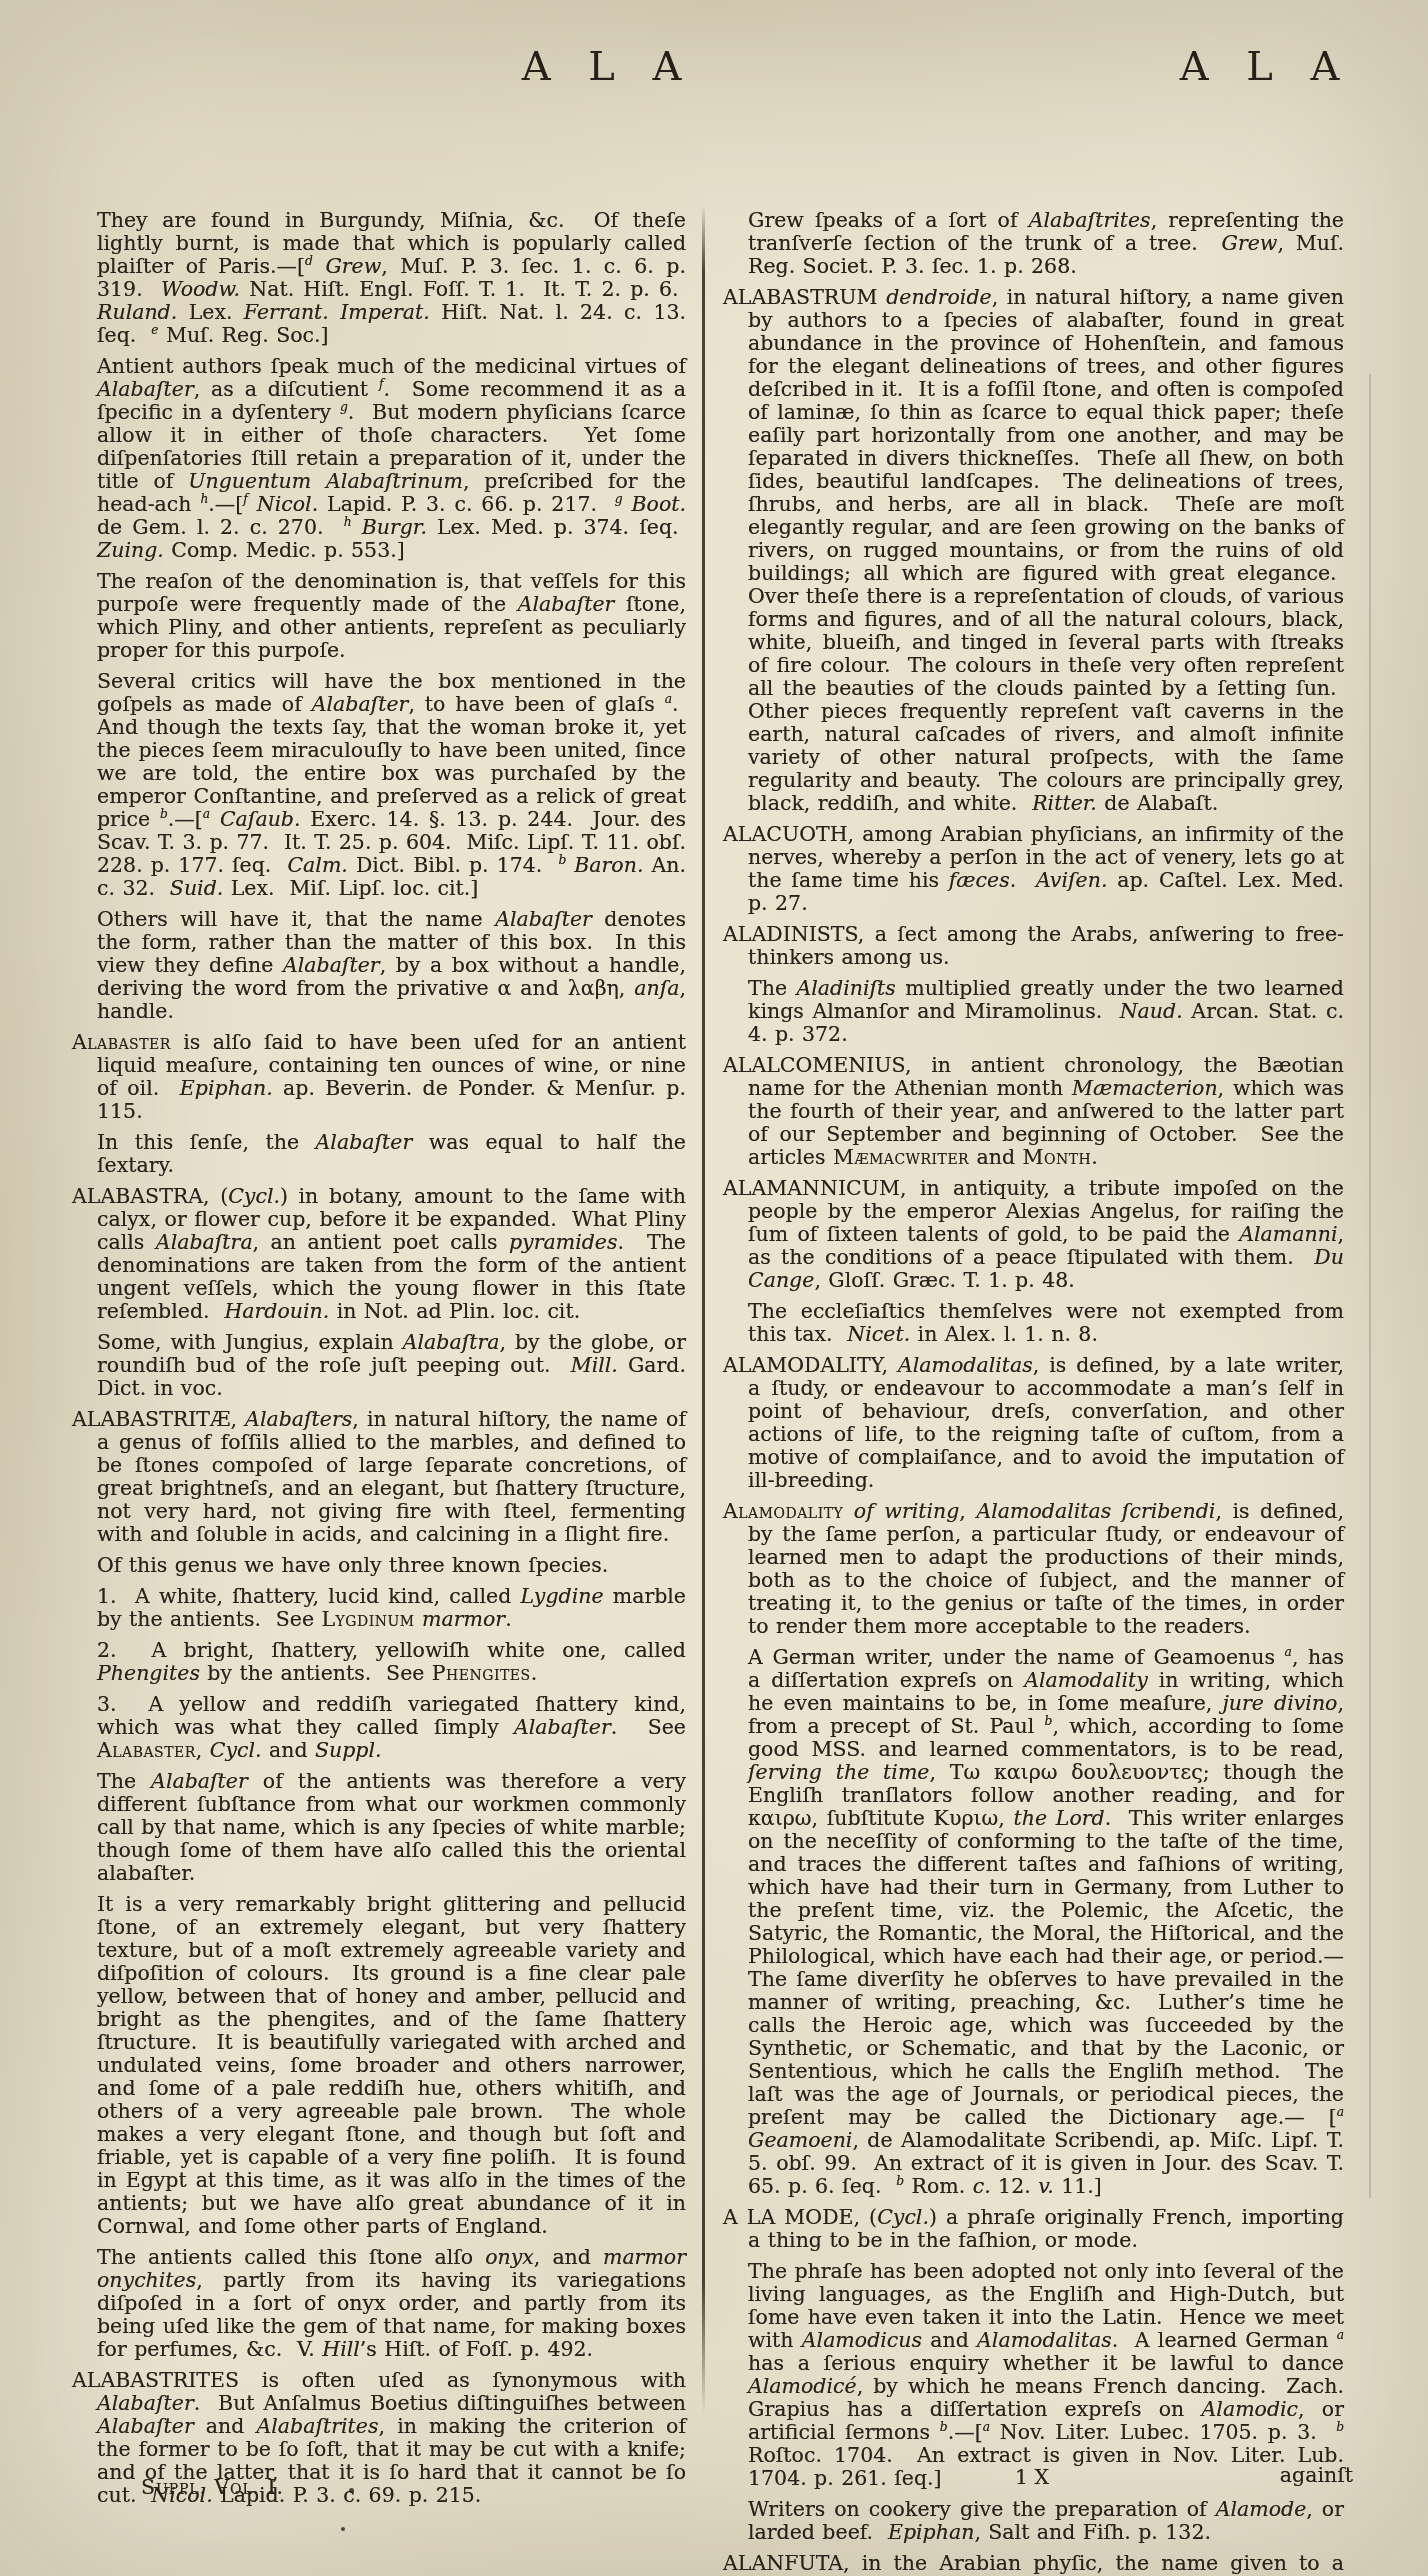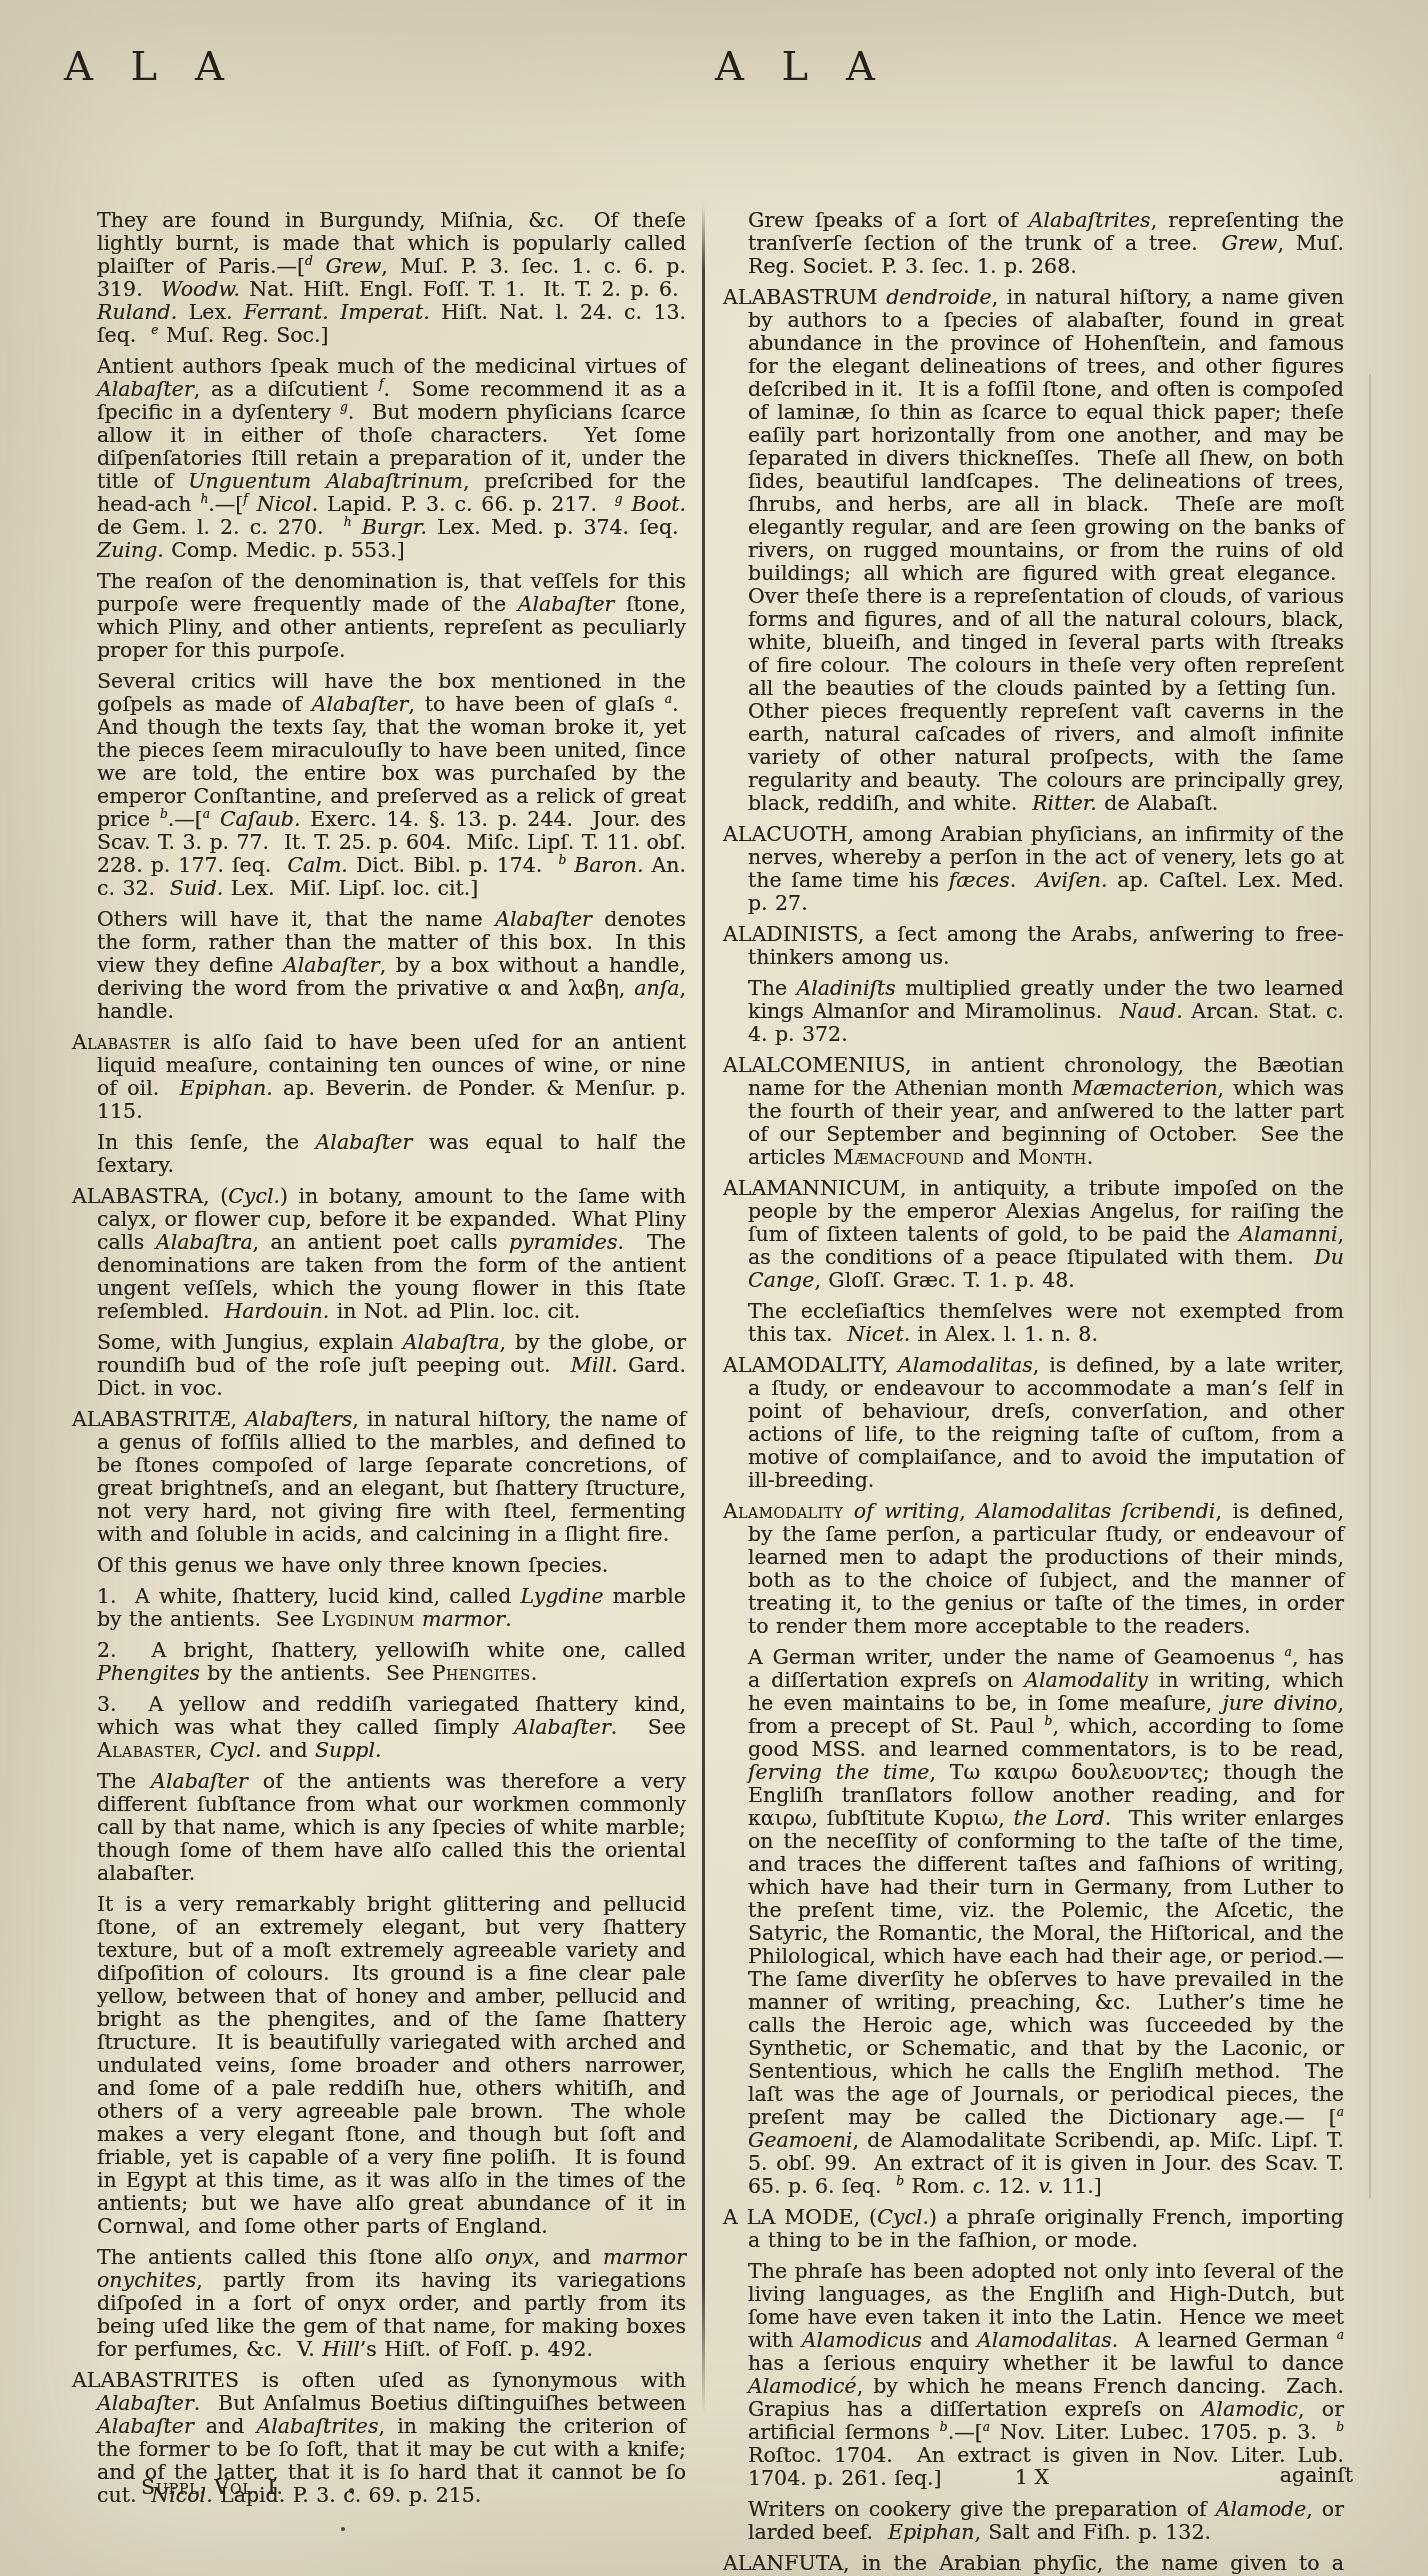--- a/index.html
+++ b/index.html
@@ -14,21 +14,21 @@
       radial-gradient(ellipse 801px 623px at 18% 12%, rgba(197,178,140,0.22), transparent 62%),
       radial-gradient(ellipse 890px 712px at 88% 38%, rgba(199,182,146,0.18), transparent 60%),
       radial-gradient(ellipse 712px 890px at 45% 88%, rgba(188,170,132,0.16), transparent 62%),
       radial-gradient(ellipse 1246px 445px at 50% 0%, rgba(176,156,118,0.14), transparent 72%),
       radial-gradient(ellipse 445px 1424px at 0% 50%, rgba(170,150,112,0.14), transparent 70%);
     box-shadow: inset 0 0 169px 44px rgba(112,94,64,0.22);
   }
   .colhead{
     position:absolute;top:43px;height:55px;
     font-size:40px;letter-spacing:12.5px;color:#262019;
-    text-align:left;white-space:nowrap;
+    text-align:right;white-space:nowrap;
   }
   #head-left{left:64px;width:630px;}
   #head-right{left:715px;width:637px;}
   .col{
     position:absolute;top:201px;
     font-size:20.5px;line-height:23px;color:#29221a;
     text-align:justify;word-spacing:0.9px;
     text-shadow:0 0 0.4px rgba(41,34,26,0.55);
   }
   #col-left{left:64px;width:630px;}
@@ -91,21 +91,21 @@
       <p class="para">It is a very remarkably bright glittering and pellucid ſtone, of an extremely elegant, but very ſhattery texture, but of a moſt extremely agreeable variety and diſpoſition of colours.&nbsp; Its ground is a fine clear pale yellow, between that of honey and amber, pellucid and bright as the phengites, and of the ſame ſhattery ſtructure.&nbsp; It is beautifully variegated with arched and undulated veins, ſome broader and others narrower, and ſome of a pale reddiſh hue, others whitiſh, and others of a very agreeable pale brown.&nbsp; The whole makes a very elegant ſtone, and though but ſoft and friable, yet is capable of a very fine poliſh.&nbsp; It is found in Egypt at this time, as it was alſo in the times of the antients; but we have alſo great abundance of it in Cornwal, and ſome other parts of England.</p>
       <p class="para">The antients called this ſtone alſo <i>onyx</i>, and <i>marmor onychites</i>, partly from its having its variegations diſpoſed in a ſort of onyx order, and partly from its being uſed like the gem of that name, for making boxes for perfumes, &amp;c.&nbsp; V. <i>Hill</i>’s Hiſt. of Foſſ. p. 492.</p>
       <p class="para entry">ALABASTRITES is often uſed as ſynonymous with <i>Alabaſter</i>.&nbsp; But Anſalmus Boetius diſtinguiſhes between <i>Alabaſter</i> and <i>Alabaſtrites</i>, in making the criterion of the former to be ſo ſoft, that it may be cut with a knife; and of the latter, that it is ſo hard that it cannot be ſo cut.&nbsp; <i>Nicol.</i> Lapid. P. 3. c. 69. p. 215.</p>
     </div>
   <div class="col" id="col-right">
       <p class="para">Grew ſpeaks of a ſort of <i>Alabaſtrites</i>, repreſenting the tranſverſe ſection of the trunk of a tree.&nbsp; <i>Grew</i>, Muſ. Reg. Societ. P. 3. ſec. 1. p. 268.</p>
       <p class="para entry">ALABASTRUM <i>dendroide</i>, in natural hiſtory, a name given by authors to a ſpecies of alabaſter, found in great abundance in the province of Hohenſtein, and famous for the elegant delineations of trees, and other figures deſcribed in it.&nbsp; It is a foſſil ſtone, and often is compoſed of laminæ, ſo thin as ſcarce to equal thick paper; theſe eaſily part horizontally from one another, and may be ſeparated in divers thickneſſes.&nbsp; Theſe all ſhew, on both ſides, beautiful landſcapes.&nbsp; The delineations of trees, ſhrubs, and herbs, are all in black.&nbsp; Theſe are moſt elegantly regular, and are ſeen growing on the banks of rivers, on rugged mountains, or from the ruins of old buildings; all which are figured with great elegance.&nbsp; Over theſe there is a repreſentation of clouds, of various forms and figures, and of all the natural colours, black, white, blueiſh, and tinged in ſeveral parts with ſtreaks of fire colour.&nbsp; The colours in theſe very often repreſent all the beauties of the clouds painted by a ſetting ſun.&nbsp; Other pieces frequently repreſent vaſt caverns in the earth, natural caſcades of rivers, and almoſt infinite variety of other natural proſpects, with the ſame regularity and beauty.&nbsp; The colours are principally grey, black, reddiſh, and white.&nbsp; <i>Ritter.</i> de Alabaſt.</p>
       <p class="para entry">ALACUOTH, among Arabian phyſicians, an infirmity of the nerves, whereby a perſon in the act of venery, lets go at the ſame time his <i>fæces</i>.&nbsp; <i>Aviſen.</i> ap. Caſtel. Lex. Med. p. 27.</p>
       <p class="para entry">ALADINISTS, a ſect among the Arabs, anſwering to free-thinkers among us.</p>
       <p class="para">The <i>Aladiniſts</i> multiplied greatly under the two learned kings Almanſor and Miramolinus.&nbsp; <i>Naud.</i> Arcan. Stat. c. 4. p. 372.</p>
-      <p class="para entry">ALALCOMENIUS, in antient chronology, the Bæotian name for the Athenian month <i>Mæmacterion</i>, which was the fourth of their year, and anſwered to the latter part of our September and beginning of October.&nbsp; See the articles <span class="sc">Mæmac­found</span> and <span class="sc">Month</span>.</p>
+      <p class="para entry">ALALCOMENIUS, in antient chronology, the Bæotian name for the Athenian month <i>Mæmacterion</i>, which was the fourth of their year, and anſwered to the latter part of our September and beginning of October.&nbsp; See the articles <span class="sc">Mæmac­writer</span> and <span class="sc">Month</span>.</p>
       <p class="para entry">ALAMANNICUM, in antiquity, a tribute impoſed on the people by the emperor Alexias Angelus, for raiſing the ſum of ſixteen talents of gold, to be paid the <i>Alamanni</i>, as the conditions of a peace ſtipulated with them.&nbsp; <i>Du Cange</i>, Gloſſ. Græc. T. 1. p. 48.</p>
       <p class="para">The eccleſiaſtics themſelves were not exempted from this tax.&nbsp; <i>Nicet.</i> in Alex. l. 1. n. 8.</p>
       <p class="para entry">ALAMODALITY, <i>Alamodalitas</i>, is defined, by a late writer, a ſtudy, or endeavour to accommodate a man’s ſelf in point of behaviour, dreſs, converſation, and other actions of life, to the reigning taſte of cuſtom, from a motive of complaiſance, and to avoid the imputation of ill-breeding.</p>
       <p class="para entry"><span class="sc">Alamodality</span> <i>of writing</i>, <i>Alamodalitas ſcribendi</i>, is defined, by the ſame perſon, a particular ſtudy, or endeavour of learned men to adapt the productions of their minds, both as to the choice of ſubject, and the manner of treating it, to the genius or taſte of the times, in order to render them more acceptable to the readers.</p>
       <p class="para">A German writer, under the name of Geamoenus <sup>a</sup>, has a diſſertation expreſs on <i>Alamodality</i> in writing, which he even maintains to be, in ſome meaſure, <i>jure divino</i>, from a precept of St. Paul <sup>b</sup>, which, according to ſome good MSS. and learned commentators, is to be read, <i>ſerving the time</i>, Τω καιρω δουλευοντες; though the Engliſh tranſlators follow another reading, and for καιρω, ſubſtitute Κυριω, <i>the Lord</i>.&nbsp; This writer enlarges on the neceſſity of conforming to the taſte of the time, and traces the different taſtes and faſhions of writing, which have had their turn in Germany, from Luther to the preſent time, viz. the Polemic, the Aſcetic, the Satyric, the Romantic, the Moral, the Hiſtorical, and the Philological, which have each had their age, or period.—The ſame diverſity he obſerves to have prevailed in the manner of writing, preaching, &amp;c.&nbsp; Luther’s time he calls the Heroic age, which was ſucceeded by the Synthetic, or Schematic, and that by the Laconic, or Sententious, which he calls the Engliſh method.&nbsp; The laſt was the age of Journals, or periodical pieces, the preſent may be called the Dictionary age.— [<sup>a</sup> <i>Geamoeni</i>, de Alamodalitate Scribendi, ap. Miſc. Lipſ. T. 5. obſ. 99.&nbsp; An extract of it is given in Jour. des Scav. T. 65. p. 6. ſeq.&nbsp; <sup>b</sup> Rom. <i>c.</i> 12. <i>v.</i> 11.]</p>
       <p class="para entry">A LA MODE, (<i>Cycl.</i>) a phraſe originally French, importing a thing to be in the faſhion, or mode.</p>
       <p class="para">The phraſe has been adopted not only into ſeveral of the living languages, as the Engliſh and High-Dutch, but ſome have even taken it into the Latin.&nbsp; Hence we meet with <i>Alamodicus</i> and <i>Alamodalitas</i>.&nbsp; A learned German <sup>a</sup> has a ſerious enquiry whether it be lawful to dance <i>Alamodicé</i>, by which he means French dancing.&nbsp; Zach. Grapius has a diſſertation expreſs on <i>Alamodic</i>, or artificial ſermons <sup>b</sup>.—[<sup>a</sup> Nov. Liter. Lubec. 1705. p. 3.&nbsp; <sup>b</sup> Roſtoc. 1704.&nbsp; An extract is given in Nov. Liter. Lub. 1704. p. 261. ſeq.]</p>
       <p class="para">Writers on cookery give the preparation of <i>Alamode</i>, or larded beef.&nbsp; <i>Epiphan</i>, Salt and Fiſh. p. 132.</p>
       <p class="para entry">ALANFUTA, in the Arabian phyſic, the name given to a vein between the chin and under lip, antiently uſed to be opened</p>
     </div>

